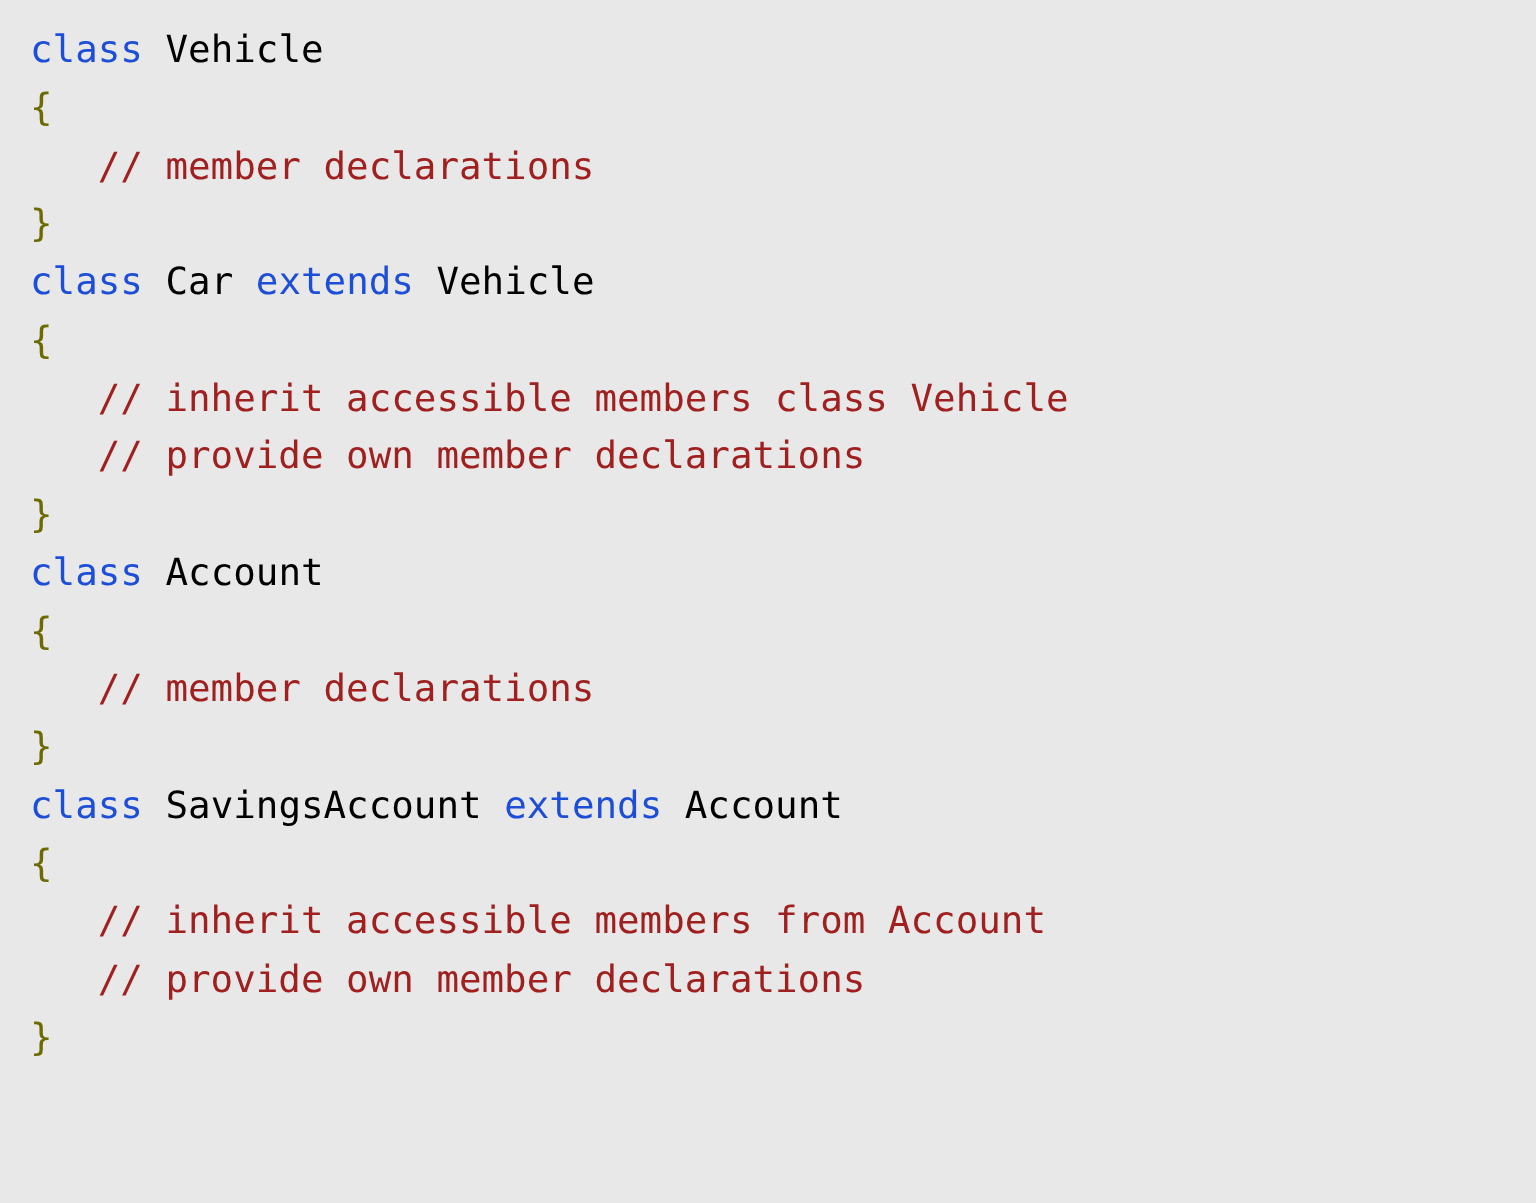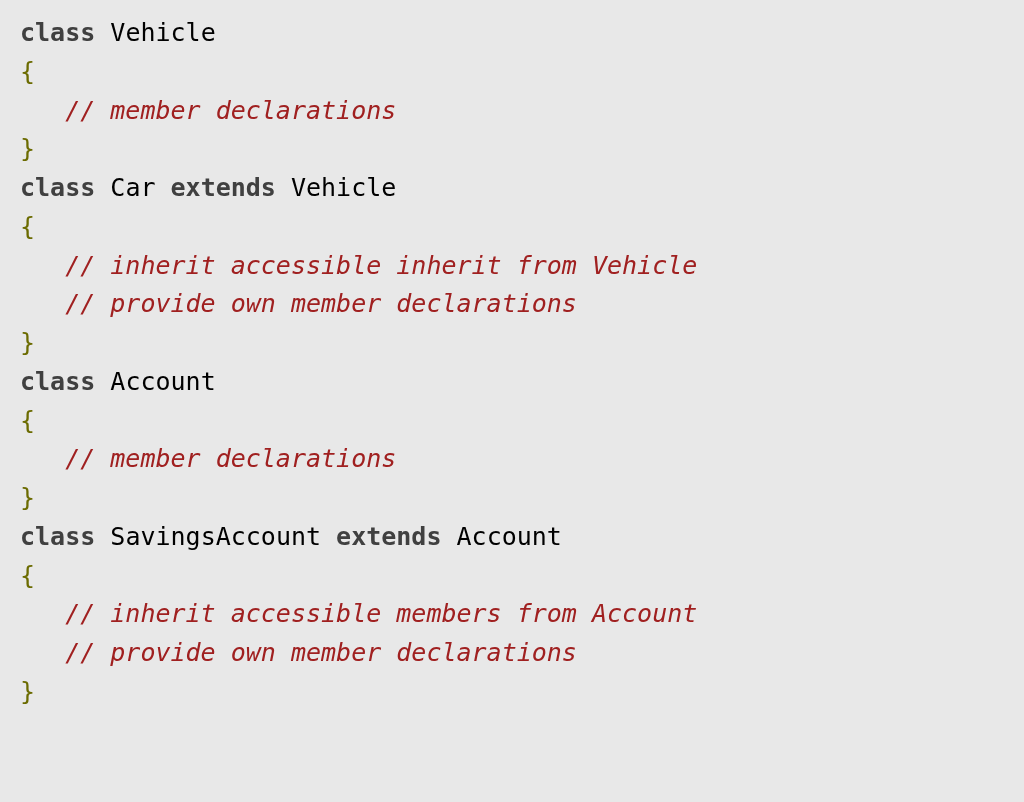--- a/index.html
+++ b/index.html
@@ -14,35 +14,35 @@
       font-size: 25px;
       line-height: 1.55;
       width: 1024px;
       height: 802px;
     }
     pre {
       margin: 0;
       font-family: inherit;
       white-space: pre;
     }
-    .kw { color: #404040; font-weight: bold; }
+    .kw { color: #1d4ed8; font-weight: normal; }
     .cls { color: #000000; }
     .brace { color: #6b6b00; }
-    .comment { color: #a02020; font-style: italic; }
+    .comment { color: #a02020; }
   </style>
 </head>
 <body>
 
 <pre><span class="kw">class</span> <span class="cls">Vehicle</span>
 <span class="brace">{</span>
 <span>   </span><span class="comment">// member declarations</span>
 <span class="brace">}</span>
 <span class="kw">class</span> <span class="cls">Car</span> <span class="kw">extends</span> <span class="cls">Vehicle</span>
 <span class="brace">{</span>
-<span>   </span><span class="comment">// inherit accessible inherit from Vehicle</span>
+<span>   </span><span class="comment">// inherit accessible members class Vehicle</span>
 <span>   </span><span class="comment">// provide own member declarations</span>
 <span class="brace">}</span>
 <span class="kw">class</span> <span class="cls">Account</span>
 <span class="brace">{</span>
 <span>   </span><span class="comment">// member declarations</span>
 <span class="brace">}</span>
 <span class="kw">class</span> <span class="cls">SavingsAccount</span> <span class="kw">extends</span> <span class="cls">Account</span>
 <span class="brace">{</span>
 <span>   </span><span class="comment">// inherit accessible members from Account</span>
 <span>   </span><span class="comment">// provide own member declarations</span>

